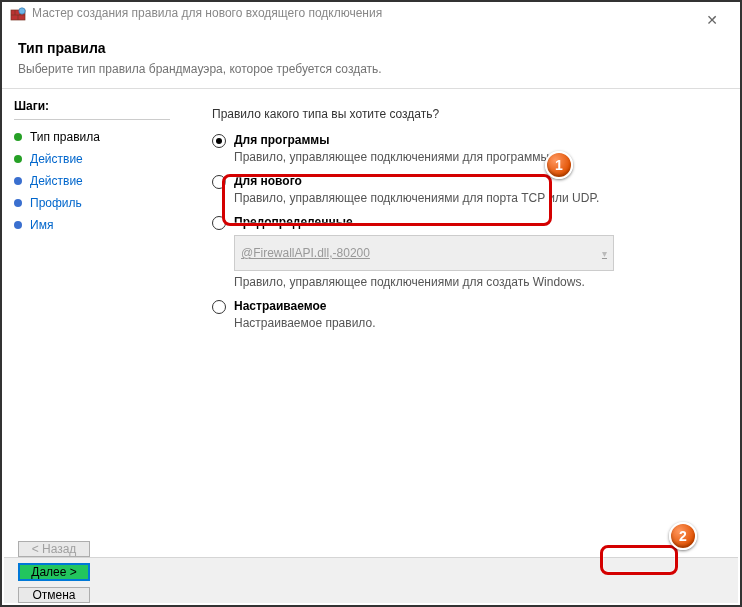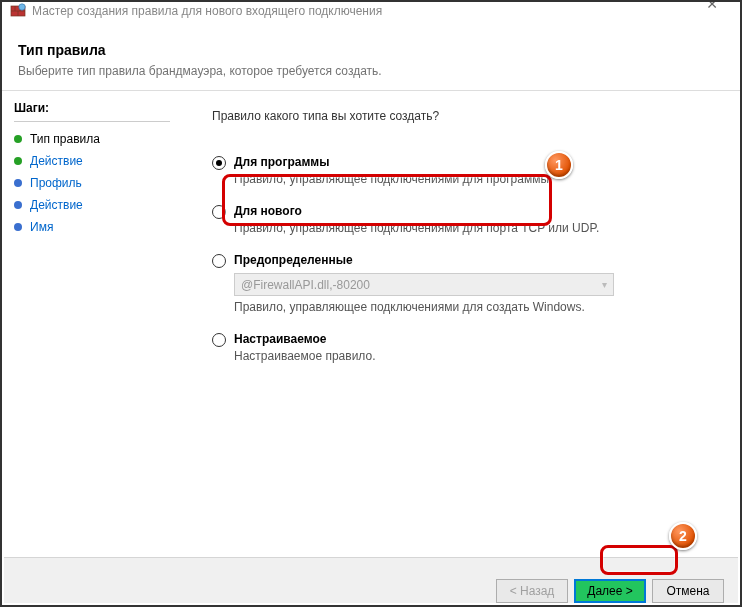--- a/index.html
+++ b/index.html
@@ -8,22 +8,22 @@
     font-size: 12px;
     background: #fff;
     width: 742px;
     height: 607px;
     position: relative;
     border: 2px solid #333;
   }
   .titlebar {
     height: 30px;
     display: flex;
-    align-items: flex-end;
-    padding: 16px 8px;
+    align-items: flex-start;
+    padding: 4px 8px;
     color: #888;
     font-size: 12px;
   }
   .titlebar .icon {
     width: 16px; height: 16px;
     margin-right: 6px;
     display: flex; align-items: center; justify-content: center;
   }
   .titlebar .title { flex: 1; }
   .close {
@@ -81,24 +81,24 @@
   .step.pending { color: #0066cc; }
   .step.pending .bullet { background: #3a6fcf; }
   .main {
     flex: 1;
     padding: 18px 30px 10px 30px;
     position: relative;
   }
   .question {
     font-size: 12px;
     color: #333;
-    margin-bottom: 32px;
+    margin-bottom: 12px;
   }
   .option {
-    margin-bottom: 18px;
+    margin-bottom: 10px;
     display: flex;
     align-items: flex-start;
   }
   .radio-col {
     width: 22px;
     padding-top: 1px;
   }
   .radio {
     width: 14px; height: 14px;
     border: 1.5px solid #333;
@@ -119,29 +119,30 @@
     color: #000;
     margin-bottom: 3px;
   }
   .opt-desc {
     font-size: 12px;
     color: #555;
   }
   .dropdown {
     margin: 6px 0 4px 0;
     width: 380px;
-    height: 23px;
+    height: 36px;
     background: #eee;
     border: 1px solid #ccc;
     color: #999;
     font-size: 12px;
     padding: 3px 6px;
     display: flex;
     align-items: center;
     justify-content: space-between;
+    text-decoration: underline;
   }
   .dropdown .chev {
     color: #bbb;
     font-size: 10px;
   }
   .highlight-box {
     position: absolute;
     border: 3px solid #d40000;
     border-radius: 8px;
     pointer-events: none;
@@ -170,24 +171,25 @@
   }
   .marker-1 { left: 543px; top: 149px; }
   .marker-2 { left: 667px; top: 520px; }
   .footer {
     position: absolute;
     bottom: 2px; left: 2px; right: 2px;
     height: 46px;
     border-top: 1px solid #d5d5d5;
     background: #f0f0f0;
     display: flex;
-    align-items: flex-end;
+    align-items: flex-start;
     justify-content: flex-end;
     padding: 0 14px;
     gap: 6px;
+    flex-direction: column;
   }
   .btn {
     min-width: 72px;
     height: 24px;
     padding: 0 10px;
     font-size: 12px;
     border: 1px solid #adadad;
     background: #e9e9e9;
     cursor: pointer;
     display: flex; align-items: center; justify-content: center;
@@ -231,25 +233,25 @@
     <div class="step done">
       <span class="bullet"></span>
       <span>Тип правила</span>
     </div>
     <div class="step current">
       <span class="bullet"></span>
       <span>Действие</span>
     </div>
     <div class="step pending">
       <span class="bullet"></span>
+      <span>Действие</span>
+    </div>
+    <div class="step pending">
+      <span class="bullet"></span>
       <span>Профиль</span>
-    </div>
-    <div class="step pending">
-      <span class="bullet"></span>
-      <span>Действие</span>
     </div>
     <div class="step pending">
       <span class="bullet"></span>
       <span>Имя</span>
     </div>
   </div>
 
   <div class="main">
     <div class="question">Правило какого типа вы хотите создать?</div>
 

